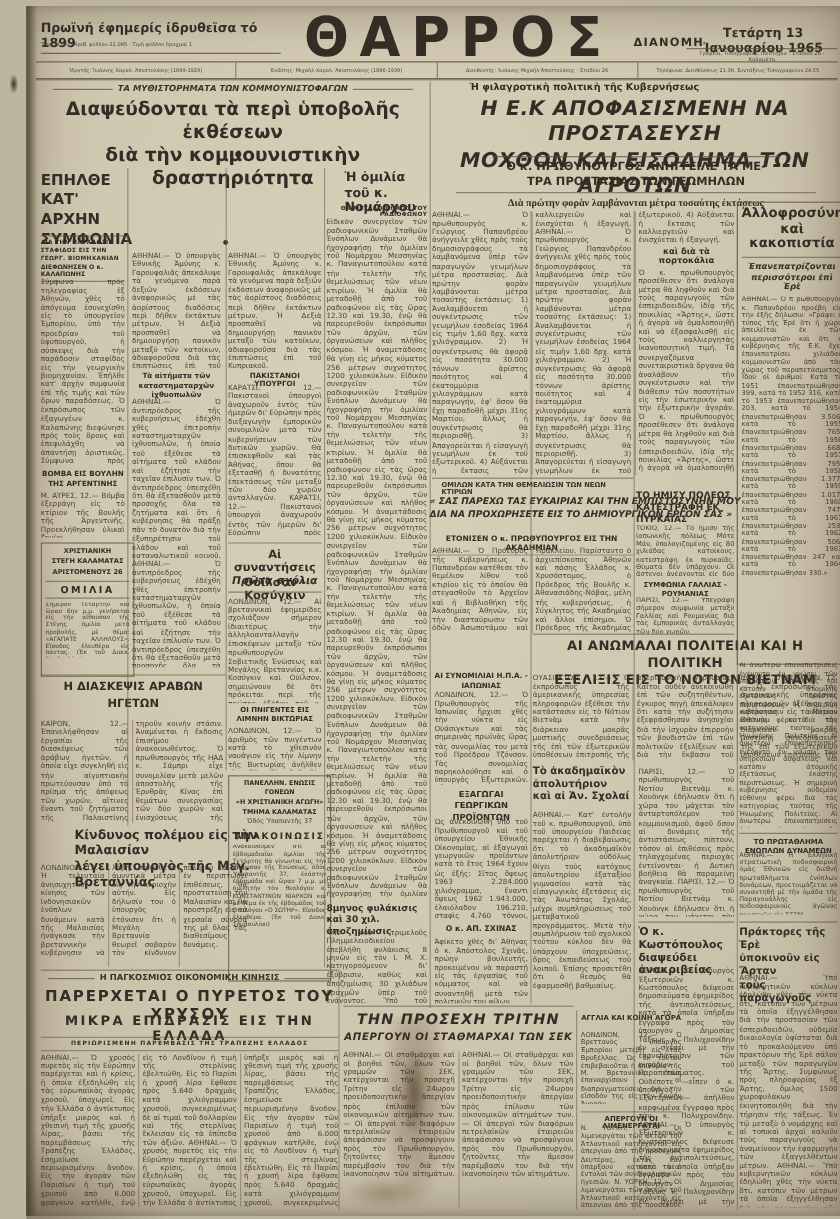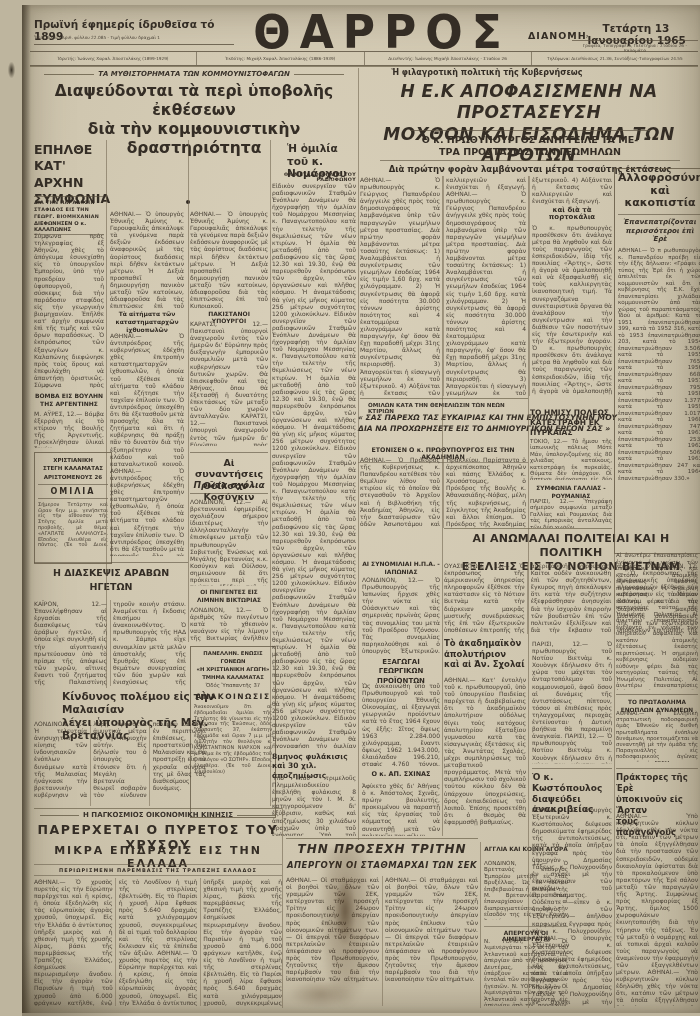--- a/index.html
+++ b/index.html
@@ -55,21 +55,21 @@
 
   <div class="abs hd ctr" style="left:362px;top:68px;width:250px;font-size:8px;">Ἡ φιλαγροτικὴ πολιτικὴ τῆς Κυβερνήσεως</div>
   <div class="abs hd ctr it" style="left:360px;top:81px;width:338px;font-size:17px;line-height:1.25;letter-spacing:.5px;">
     <div>Η Ε.Κ ΑΠΟΦΑΣΙΣΜΕΝΗ ΝΑ ΠΡΟΣΤΑΣΕΥΣΗ</div>
     <div>ΜΟΧΘΟΝ ΚΑΙ ΕΙΣΟΔΗΜΑ ΤΩΝ ΑΓΡΟΤΩΝ</div>
   </div>
   <div class="abs hd ctr" style="left:410px;top:130px;width:240px;font-size:9.5px;line-height:1.3;border-top:1px solid rgba(90,80,62,.7);padding-top:3px;">
     <div>Ο κ. ΠΡΩΘΥΠΟΥΡΓΟΣ ΑΝΗΓΓΕΙΛΕ ΤΑ ΜΕ-</div>
     <div>ΤΡΑ ΠΡΟΣΤΑΣΙΑΣ ΤΩΝ ΓΕΩΜΗΛΩΝ</div>
   </div>
-  <div class="abs hd ctr" style="left:380px;top:160px;width:300px;font-size:8.5px;border-top:1px solid rgba(90,80,62,.6);padding-top:3px;">Διὰ πρώτην φορὰν λαμβάνονται μέτρα  τοσαύτης ἐκτάσεως</div>
+  <div class="abs hd ctr" style="left:380px;top:160px;width:300px;font-size:8.5px;border-top:1px solid rgba(90,80,62,.6);padding-top:3px;font-family:Liberation Serif, serif;">Διὰ πρώτην φορὰν λαμβάνονται μέτρα  τοσαύτης ἐκτάσεως</div>
 
   <div class="abs bd c3" style="left:360px;top:176px;width:252px;height:220px;">
     <p>ΑΘΗΝΑΙ.— Ὁ πρωθυπουργὸς κ. Γεώργιος Παπανδρέου ἀνήγγειλε χθὲς πρὸς τοὺς δημοσιογράφους τὰ λαμβανόμενα ὑπὲρ τῶν παραγωγῶν γεωμήλων μέτρα προστασίας. Διὰ πρώτην φορὰν λαμβάνονται μέτρα τοσαύτης ἐκτάσεως: 1) Ἀναλαμβάνεται ἡ συγκέντρωσις τῶν γεωμήλων ἐσοδείας 1964 εἰς τιμὴν 1,60 δρχ. κατὰ χιλιόγραμμον. 2) Ἡ συγκέντρωσις θὰ ἀφορᾷ εἰς ποσότητα 30.000 τόννων ἀρίστης ποιότητος καὶ 4 ἑκατομμύρια χιλιογράμμων κατὰ παραγωγήν, ἐφ' ὅσον θὰ ἔχῃ παραδοθῆ μέχρι 31ης Μαρτίου, ἄλλως ἡ συγκέντρωσις θὰ περιορισθῇ. 3) Ἀπαγορεύεται ἡ εἰσαγωγὴ γεωμήλων ἐκ τοῦ ἐξωτερικοῦ. 4) Αὐξάνεται ἡ ἔκτασις τῶν καλλιεργειῶν καὶ ἐνισχύεται ἡ ἐξαγωγή. ΑΘΗΝΑΙ.— Ὁ πρωθυπουργὸς κ. Γεώργιος Παπανδρέου ἀνήγγειλε χθὲς πρὸς τοὺς δημοσιογράφους τὰ λαμβανόμενα ὑπὲρ τῶν παραγωγῶν γεωμήλων μέτρα προστασίας. Διὰ πρώτην φορὰν λαμβάνονται μέτρα τοσαύτης ἐκτάσεως: 1) Ἀναλαμβάνεται ἡ συγκέντρωσις τῶν γεωμήλων ἐσοδείας 1964 εἰς τιμὴν 1,60 δρχ. κατὰ χιλιόγραμμον. 2) Ἡ συγκέντρωσις θὰ ἀφορᾷ εἰς ποσότητα 30.000 τόννων ἀρίστης ποιότητος καὶ 4 ἑκατομμύρια χιλιογράμμων κατὰ παραγωγήν, ἐφ' ὅσον θὰ ἔχῃ παραδοθῆ μέχρι 31ης Μαρτίου, ἄλλως ἡ συγκέντρωσις θὰ περιορισθῇ. 3) Ἀπαγορεύεται ἡ εἰσαγωγὴ γεωμήλων ἐκ τοῦ ἐξωτερικοῦ. 4) Αὐξάνεται ἡ ἔκτασις τῶν καλλιεργειῶν καὶ ἐνισχύεται ἡ ἐξαγωγή.</p>
     <div class="subin" style="font-size:7px;">καὶ διὰ τὰ πορτοκάλια</div>
     <p>Ὁ κ. πρωθυπουργὸς προσέθεσεν ὅτι ἀνάλογα μέτρα θὰ ληφθοῦν καὶ διὰ τοὺς παραγωγοὺς τῶν ἐσπεριδοειδῶν, ἰδίᾳ τῆς ποικιλίας «Ἄρτης», ὥστε ἡ ἀγορὰ νὰ ὁμαλοποιηθῇ καὶ νὰ ἐξασφαλισθῇ εἰς τοὺς καλλιεργητὰς ἱκανοποιητικὴ τιμή. Τὰ συνεργαζόμενα συνεταιριστικὰ ὄργανα θὰ ἀναλάβουν τὴν συγκέντρωσιν καὶ τὴν διάθεσιν τῶν ποσοτήτων εἰς τὴν ἐσωτερικὴν καὶ τὴν ἐξωτερικὴν ἀγοράν. Ὁ κ. πρωθυπουργὸς προσέθεσεν ὅτι ἀνάλογα μέτρα θὰ ληφθοῦν καὶ διὰ τοὺς παραγωγοὺς τῶν ἐσπεριδοειδῶν, ἰδίᾳ τῆς ποικιλίας «Ἄρτης», ὥστε ἡ ἀγορὰ νὰ ὁμαλοποιηθῇ καὶ νὰ ἐξασφαλισθῇ εἰς τοὺς καλλιεργητὰς ἱκανοποιητικὴ τιμή. Τὰ συνεργαζόμενα συνεταιριστικὰ ὄργανα θὰ ἀναλάβουν τὴν συγκέντρωσιν καὶ τὴν διάθεσιν τῶν ποσοτήτων εἰς τὴν ἐσωτερικὴν καὶ τὴν ἐξωτερικὴν ἀγοράν.</p>
   </div>
 
   <div class="abs box" style="left:614px;top:168px;width:84px;height:378px;padding:3px 3px;">
     <div class="hd ctr" style="font-size:11px;line-height:1.15;">
       <div>Ἀλλοφροσύνη</div>

